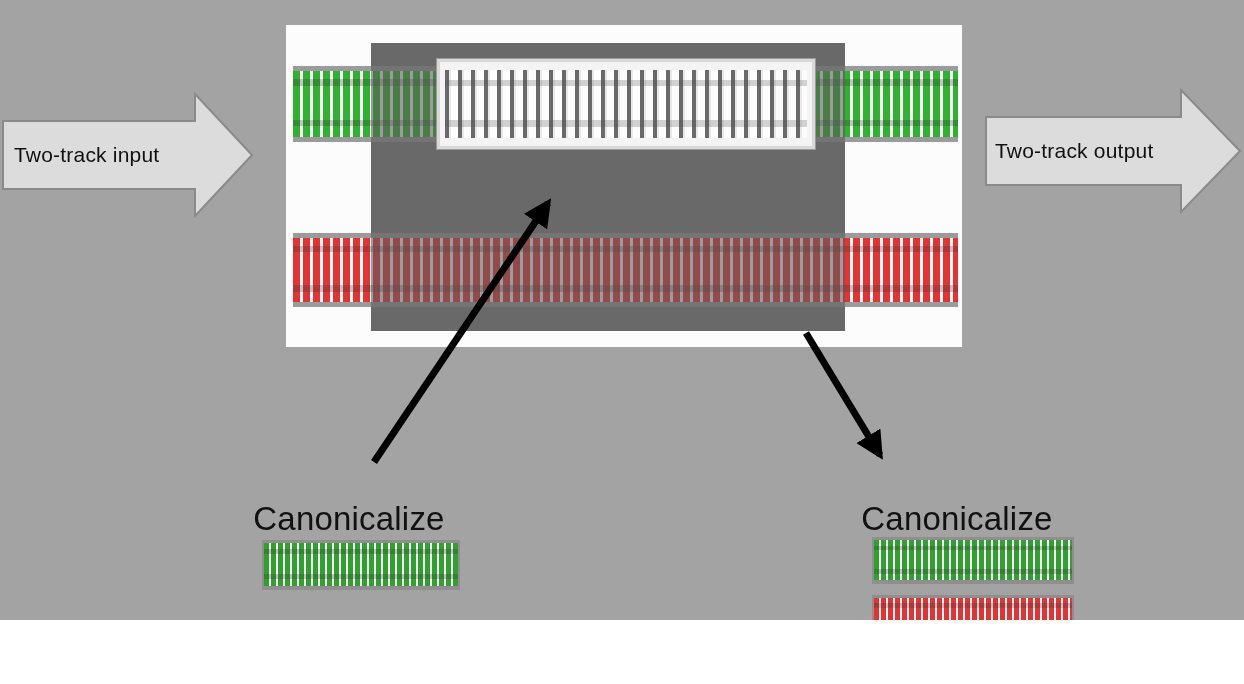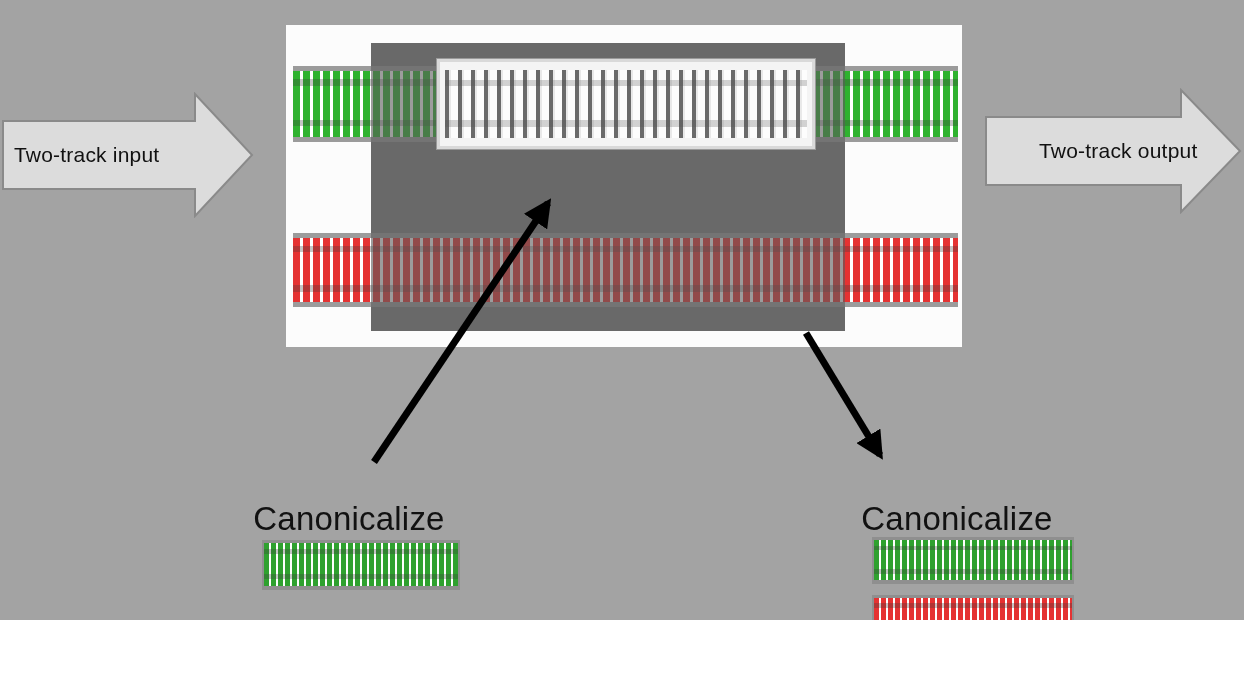--- a/index.html
+++ b/index.html
@@ -100,21 +100,21 @@
   .block-arrow .arrow-label {
     position: absolute;
     left: 0; top: 0; bottom: 0;
     display: flex;
     align-items: center;
     font-size: 21px;
     letter-spacing: 0.2px;
     white-space: nowrap;
   }
   .block-arrow.input .arrow-label { padding-left: 12px; }
-  .block-arrow.output .arrow-label { padding-left: 10px; margin-left: 44px; }
+  .block-arrow.output .arrow-label { padding-left: 10px; }
 
   
   .callout-label {
     position: absolute;
     width: 210px;
     text-align: center;
     font-size: 33px;
     letter-spacing: 0.2px;
   }
   .callout-label.left { left: 244px; top: 500px; }

